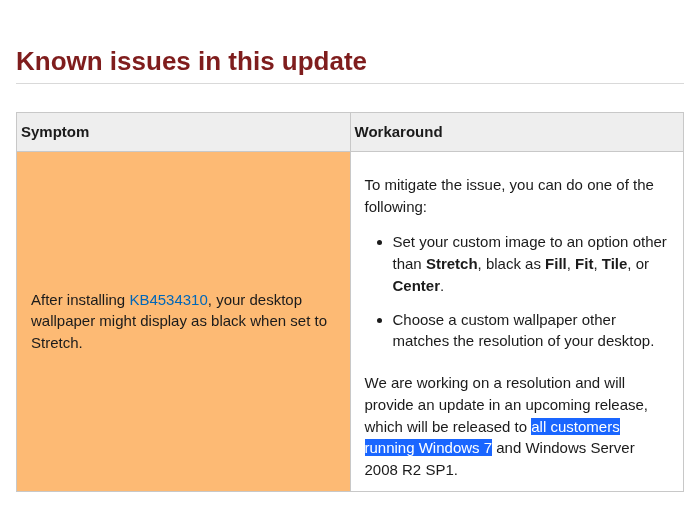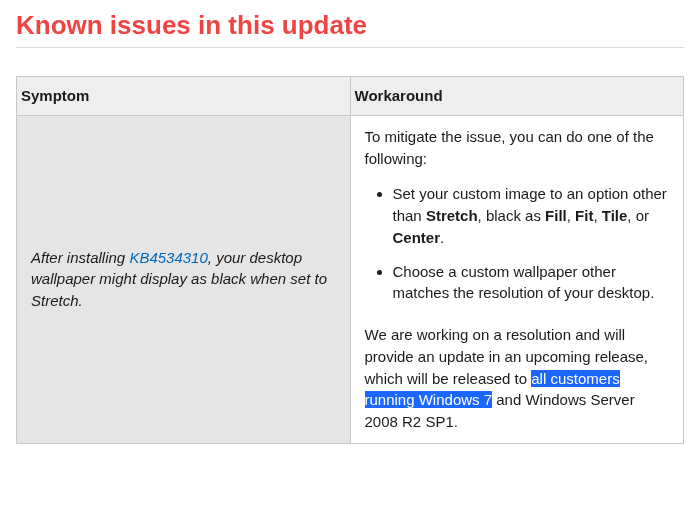--- a/index.html
+++ b/index.html
@@ -11,24 +11,25 @@
       font-family: "Segoe UI", Tahoma, Geneva, Verdana, sans-serif;
       font-size: 15px;
       color: #1b1b1b;
       background: #ffffff;
       padding: 10px 16px;
       width: 700px;
     }
     h2.heading {
       font-size: 26px;
       font-weight: 600;
-      color: #ef4444;
+      color: #7f1d1d;
       padding-bottom: 6px;
       border-bottom: 1px solid #d9d9d9;
       margin-bottom: 28px;
+      margin-top: 36px;
     }
     table.issues {
       border-collapse: collapse;
       width: 100%;
       table-layout: fixed;
     }
     table.issues th,
     table.issues td {
       border: 1px solid #c8c8c8;
       text-align: left;
@@ -37,24 +38,23 @@
       font-size: 15px;
       line-height: 1.45;
     }
     table.issues th {
       background: #eeeeee;
       font-weight: 600;
       font-size: 15px;
       padding: 8px 4px;
     }
     table.issues td.symptom {
-      background: #e5e5e5;
+      background: #fdba74;
       vertical-align: middle;
       width: 48%;
-      font-style: italic;
     }
     table.issues td.workaround {
       background: #ffffff;
       width: 52%;
     }
     .kb-link {
       color: #0067b8;
       text-decoration: none;
       cursor: pointer;
     }
@@ -68,20 +68,21 @@
     .bold {
       font-weight: 600;
       text-align: right;
     }
     .hl {
       background: #1a66ff;
       color: #ffffff;
     }
     p.intro {
       margin-bottom: 4px;
+      margin-top: 12px;
     }
     p.footer {
       margin-top: 20px;
     }
   </style>
 </head>
 <body>
 
 <h2 class="heading">Known issues in this update</h2>
 

